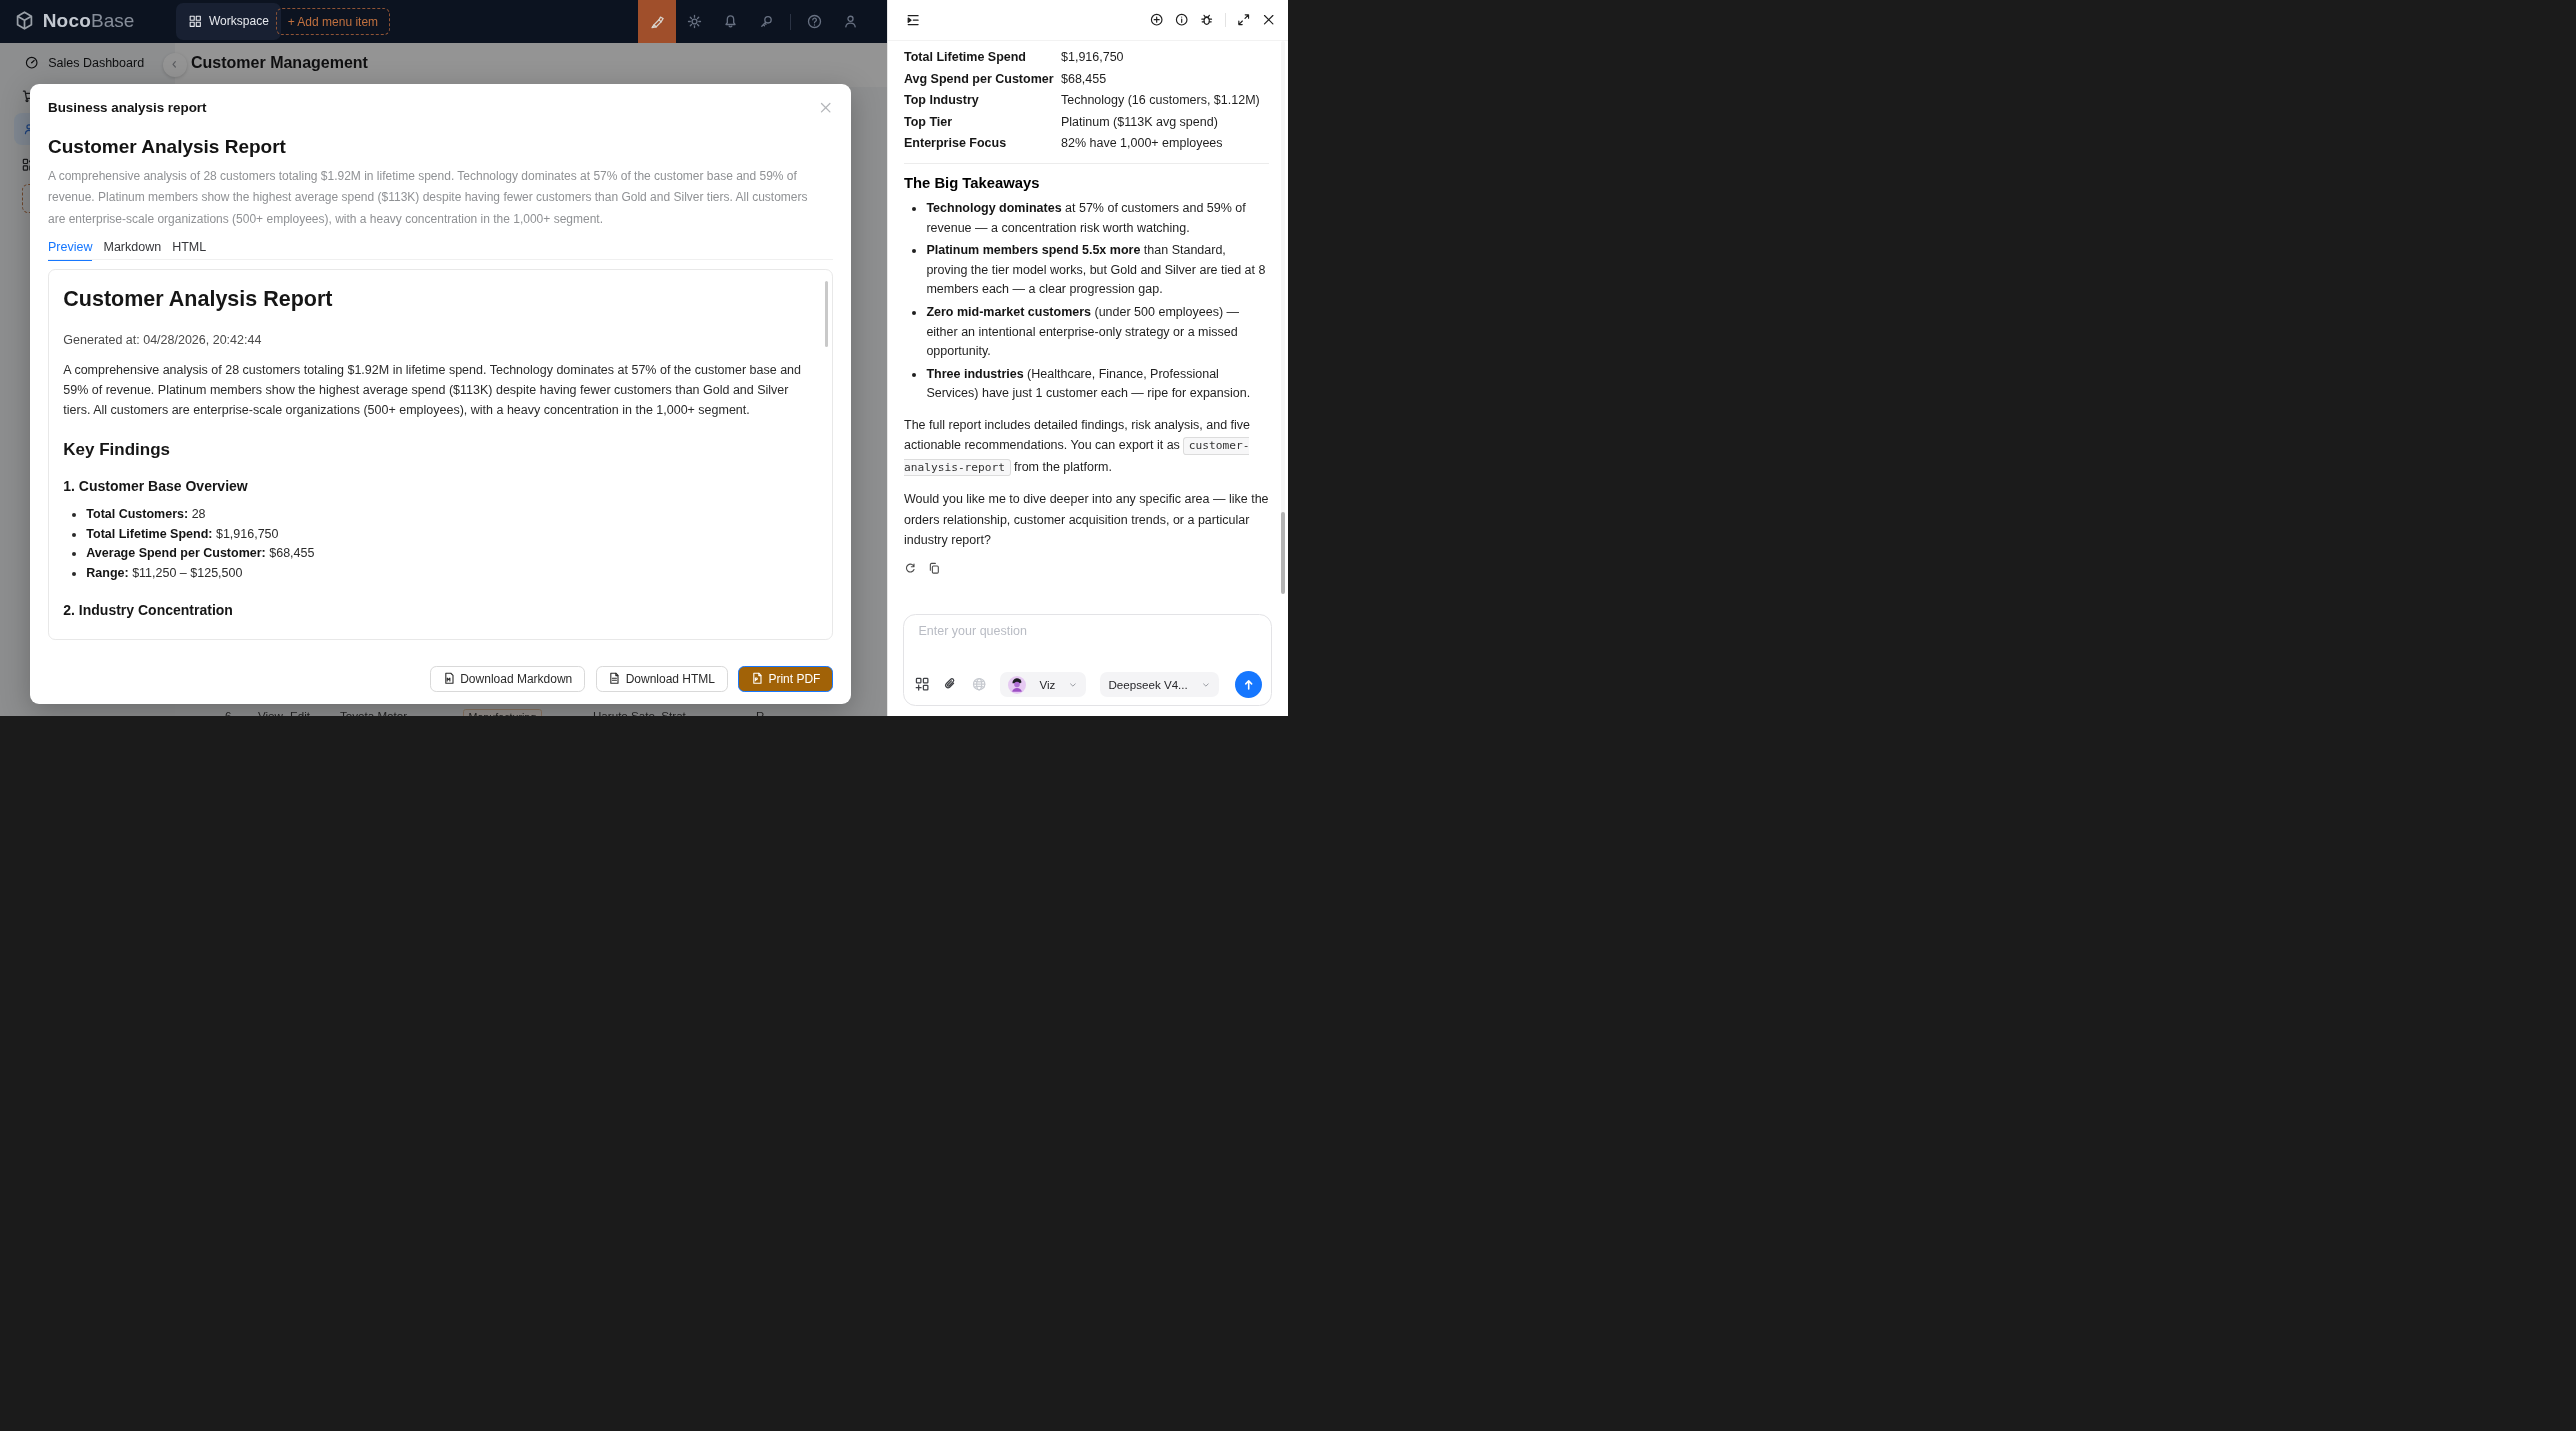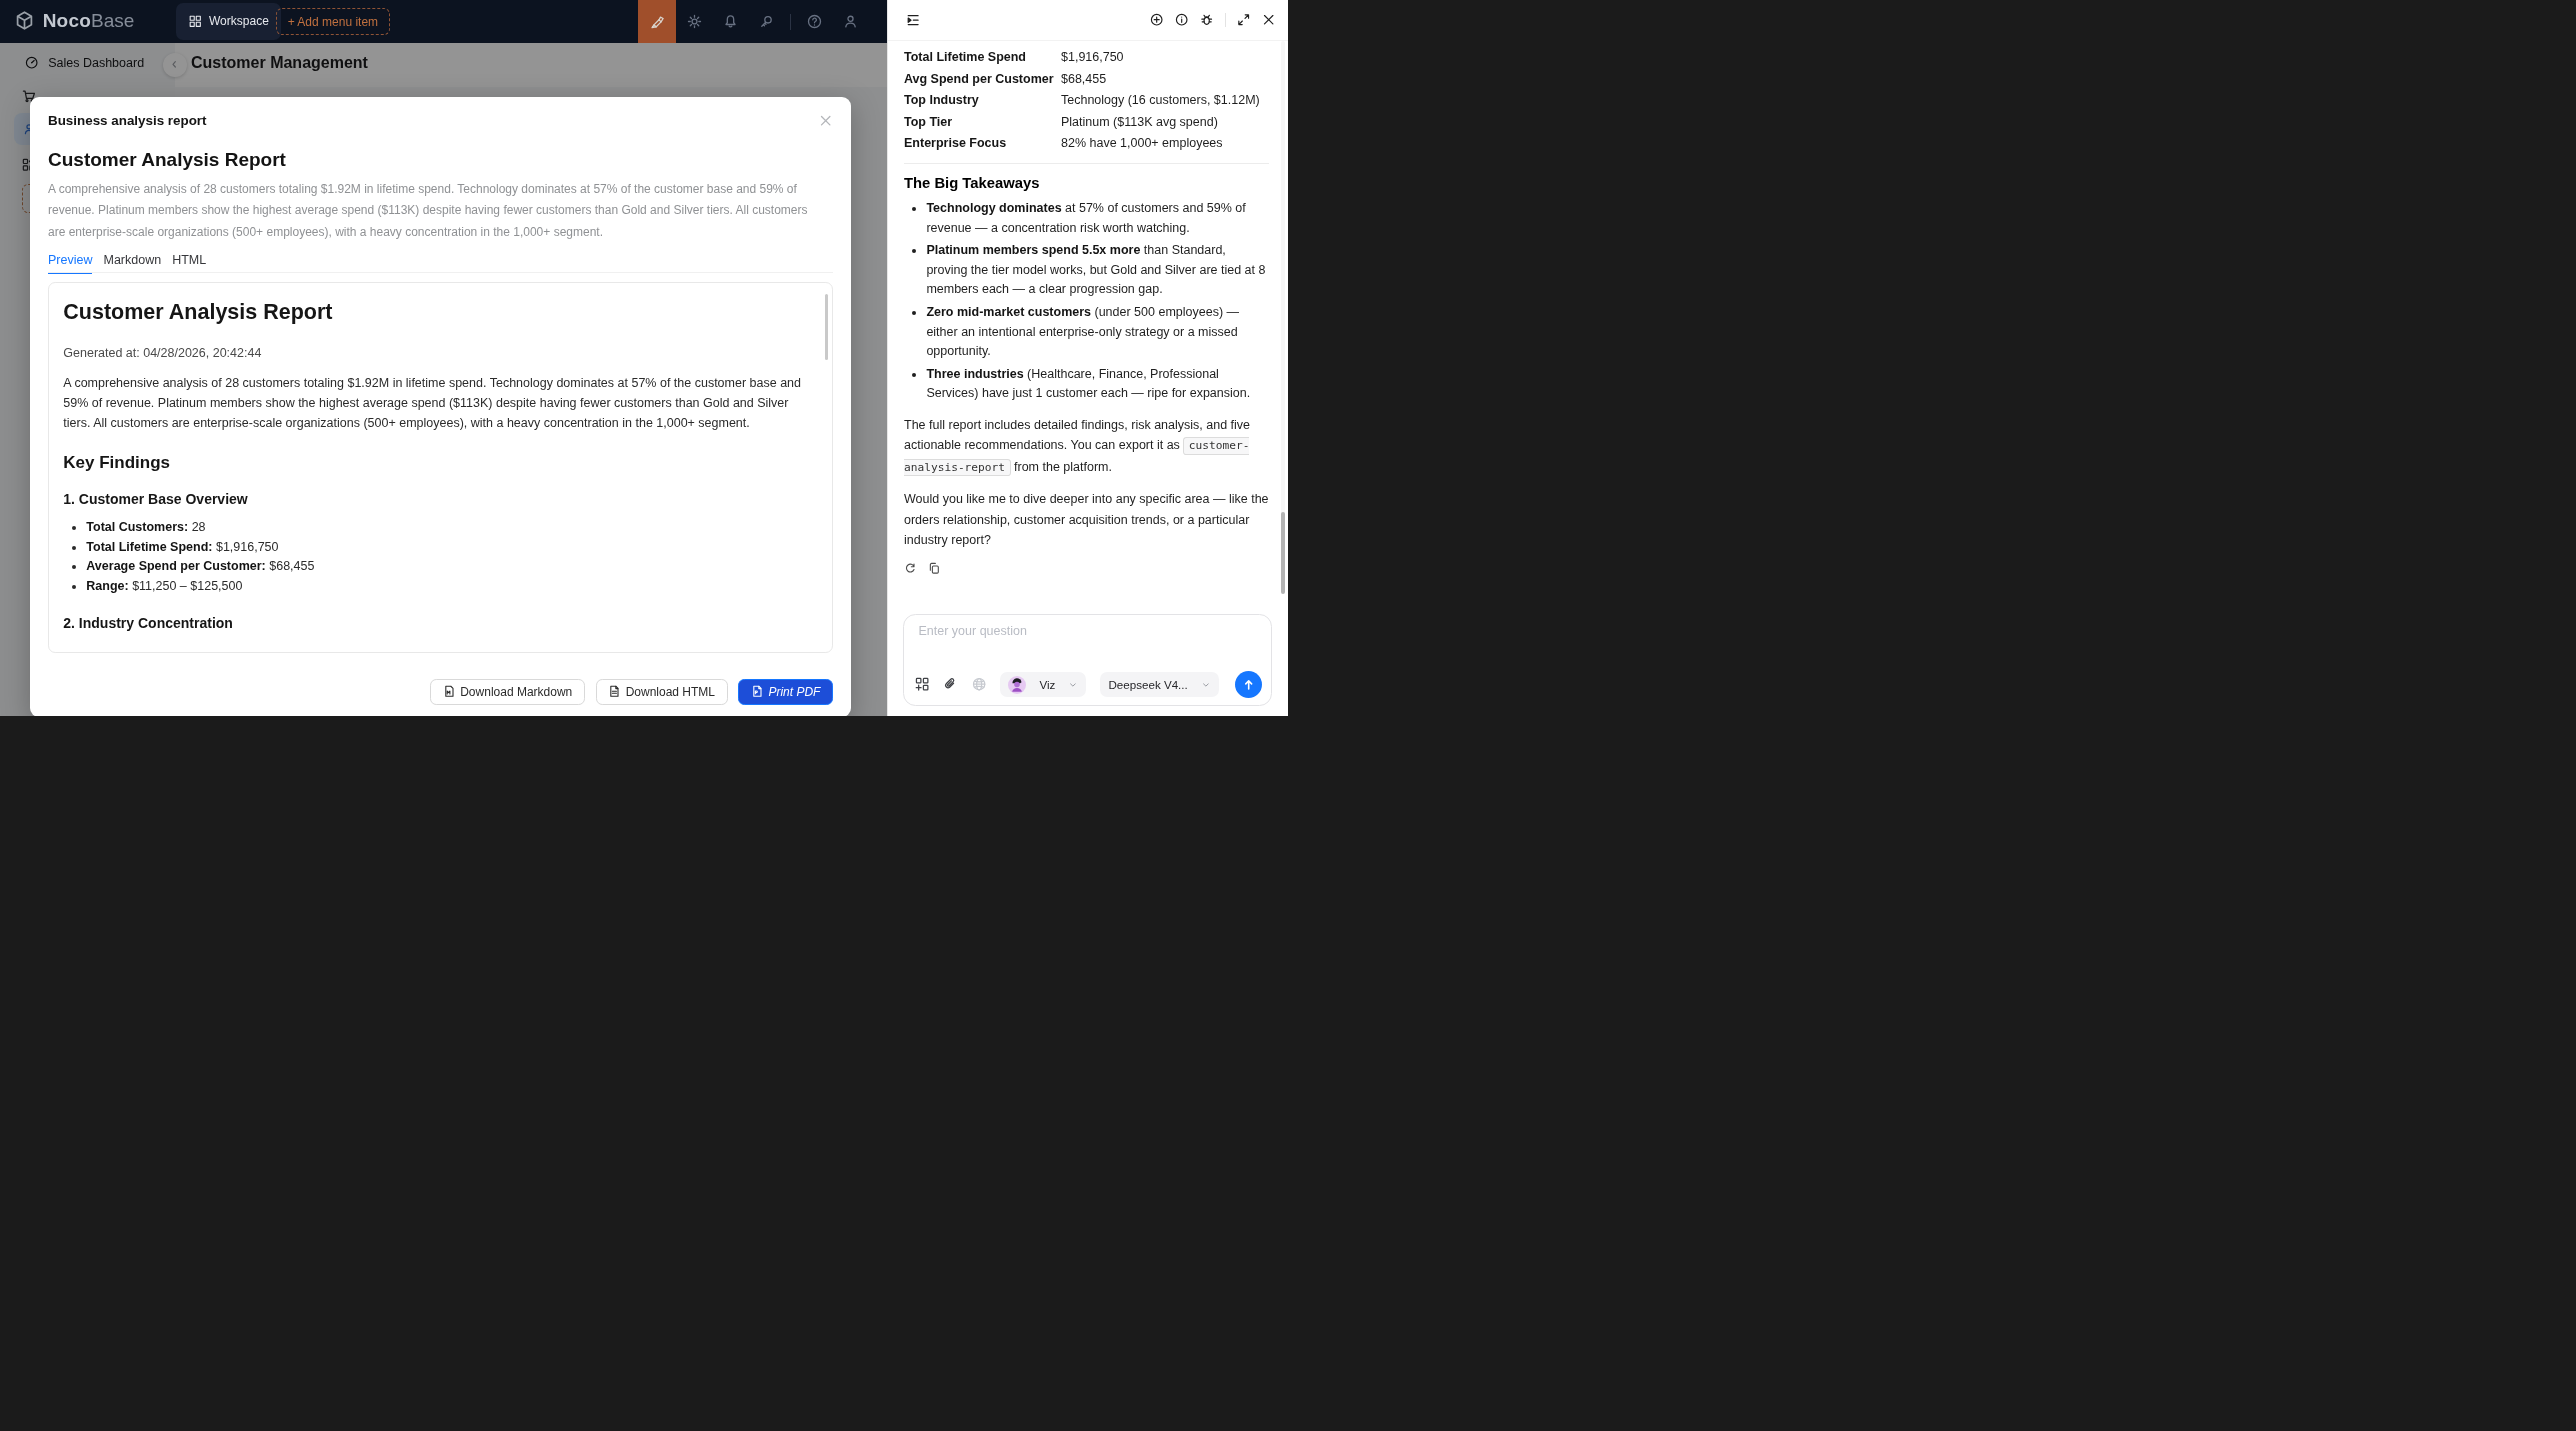--- a/index.html
+++ b/index.html
@@ -35,21 +35,21 @@
     box-shadow:0 0.9px 3.6px rgba(0,0,0,.18);display:flex;align-items:center;justify-content:center;color:#9b9ea4;cursor:pointer;z-index:2;}
   .page-content{position:absolute;left:175px;top:87px;width:712px;height:629px;background:#f5f6f8;z-index:1;}
   .peek-row{position:absolute;left:0;top:709px;width:887px;height:6.3px;overflow:visible;z-index:2;font-size:11.6px;}
   .peek-row span{position:absolute;top:0;white-space:nowrap;color:#3a3a3a;}
   .t-link{color:#2f6bd0;}
   .t-tag{font-size:10.7px;color:#c8713d;border:0.9px solid #ecc9a8;background:#fff7ef;border-radius:2.7px;padding:0 4.5px;line-height:15px;}
 
   .mask{position:absolute;left:0;top:43px;width:887px;height:673px;background:rgba(0,0,0,.42);z-index:5;}
 
   
-  .modal{position:absolute;left:30px;top:97px;width:821px;height:620px;background:#fff;border-radius:9px;z-index:10;
+  .modal{position:absolute;left:30px;top:84px;width:821px;height:620px;background:#fff;border-radius:9px;z-index:10;
     box-shadow:0 7.2px 29px rgba(0,0,0,.25);padding:0 18px;box-sizing:border-box;}
   .m-title{margin-top:16px;font-size:13.4px;font-weight:700;color:#141414;}
   .m-close{position:absolute;right:14.3px;top:12.5px;width:23px;height:23px;display:flex;align-items:center;justify-content:center;color:#b4b6ba;cursor:pointer;}
   .m-h1{margin-top:20.6px;font-size:19px;font-weight:800;color:#131313;}
   .m-desc{margin-top:8px;width:778px;font-size:12px;line-height:21.5px;color:#8f9194;}
   .m-tabs{margin-top:6.3px;display:flex;gap:11px;border-bottom:1.8px solid #f0f0f0;}
   .tab{font-size:12.5px;color:#35363a;padding:3.6px 0 6.3px;cursor:pointer;margin-bottom:-1.8px;}
   .tab.active{color:#1677ff;border-bottom:1.8px solid #1677ff;}
   .preview{position:relative;margin-top:9px;height:371px;border:0.9px solid #e8e8e8;border-radius:7.2px;
     padding:1.8px 18px 0 14.3px;box-sizing:border-box;overflow:hidden;}
@@ -58,21 +58,21 @@
   .pv-gen{margin-top:21.5px;font-size:12.5px;color:#4a4a4a;}
   .pv-p{margin-top:14.3px;width:747px;font-size:12.5px;line-height:19.7px;color:#2b2b2b;}
   .pv-h2{margin-top:19.7px;font-size:17px;font-weight:800;color:#161616;}
   .pv-h3{margin-top:18px;font-size:14px;font-weight:800;color:#161616;}
   .pv-ul{margin:10.7px 0 0 0;padding-left:23px;}
   .pv-ul li{font-size:12.5px;line-height:19.7px;color:#2b2b2b;}
   .pv-ul b{font-weight:700;color:#141414;}
   .m-footer{position:absolute;right:18px;bottom:12.5px;display:flex;gap:10.7px;}
   .btn{display:flex;align-items:center;gap:5px;height:26px;padding:0 11.6px;border:0.9px solid #d9d9d9;border-radius:6.3px;
     background:#fff;font-size:12px;color:#2a2a2a;cursor:pointer;font-family:inherit;}
-  .btn.primary{background:#1d4ed8;border-color:#1677ff;color:#fff;font-style:italic;}
+  .btn.primary{background:#a16207;border-color:#1677ff;color:#fff;}
 
   
   .panel{position:absolute;left:887px;top:0;width:401px;height:716px;background:#fff;border-left:0.9px solid #e6e6e6;z-index:6;box-sizing:border-box;}
   .p-head{position:absolute;left:0;top:0;width:100%;height:41px;border-bottom:0.9px solid #f2f2f2;box-sizing:border-box;}
   .p-toggle{position:absolute;left:18px;top:12.5px;color:#1f1f1f;cursor:pointer;}
   .p-icons{position:absolute;right:12.5px;top:12.5px;display:flex;align-items:center;gap:11.6px;color:#1f1f1f;}
   .p-icons .ico{cursor:pointer;}
   .p-div{width:0.9px;height:14.3px;background:#e3e3e3;}
   .p-body{position:absolute;left:16px;top:47px;width:365px;color:#1f1f1f;font-size:12.5px;}
   .srow{display:flex;line-height:21.5px;}

